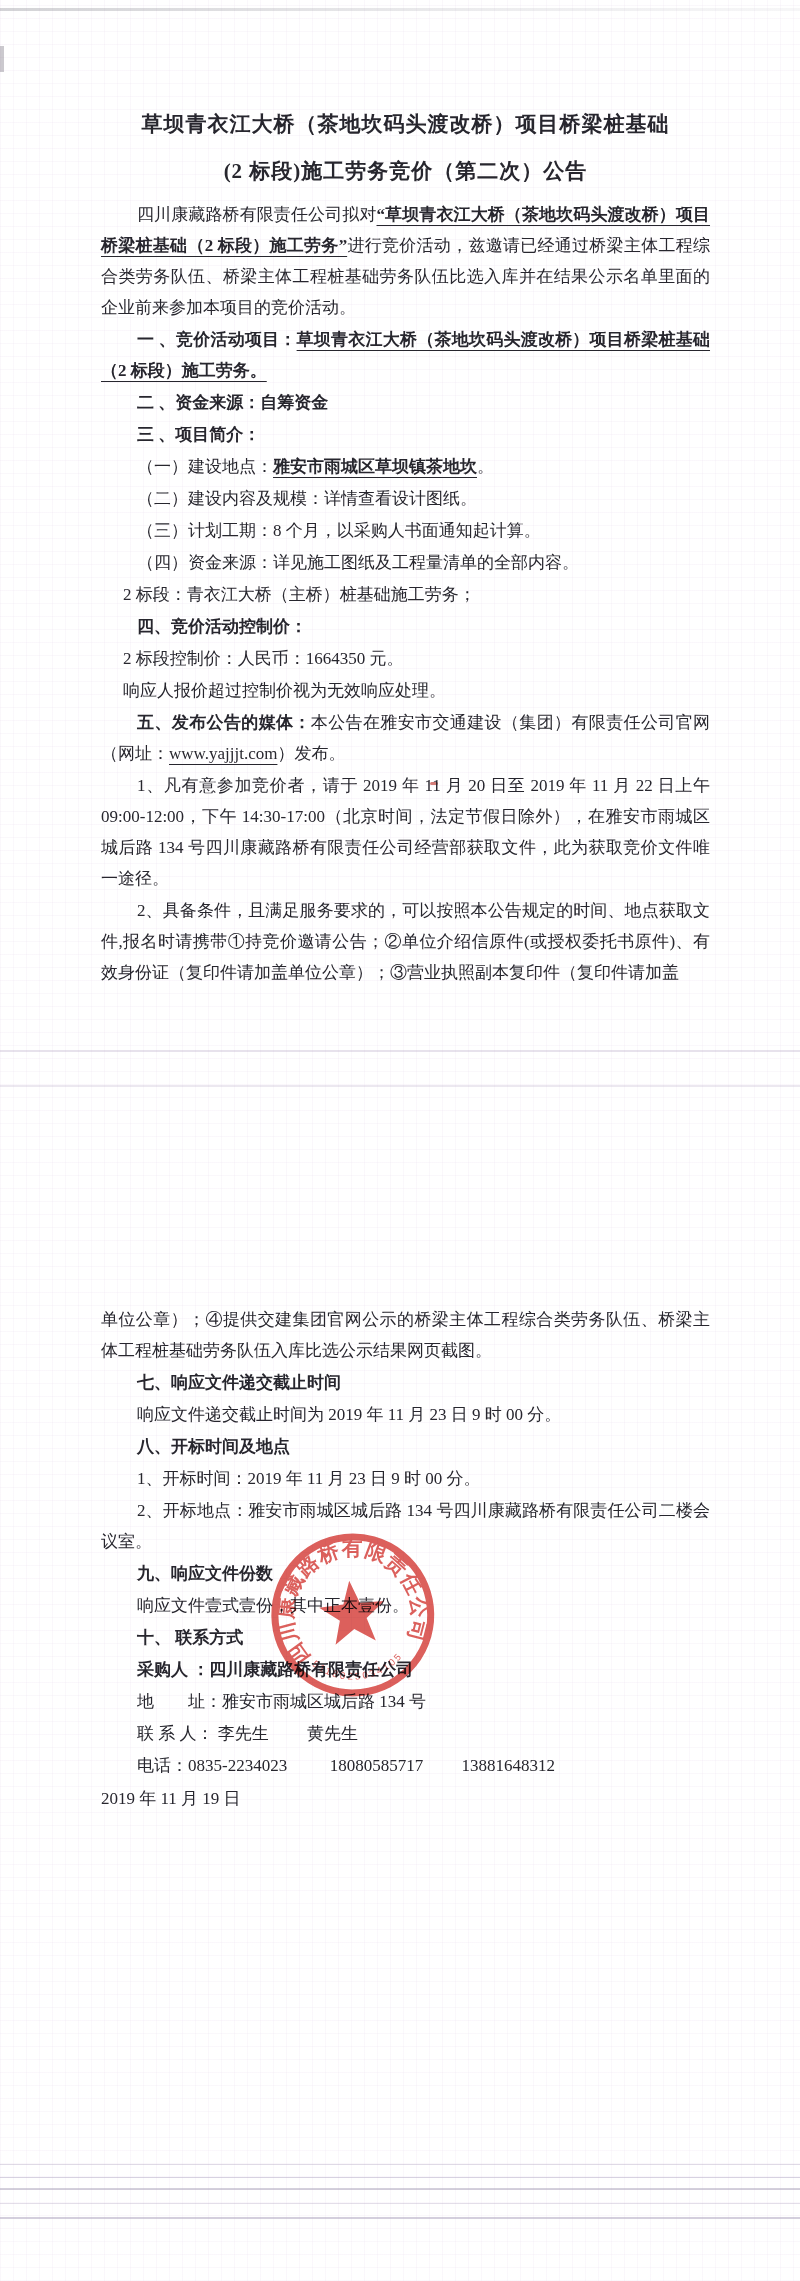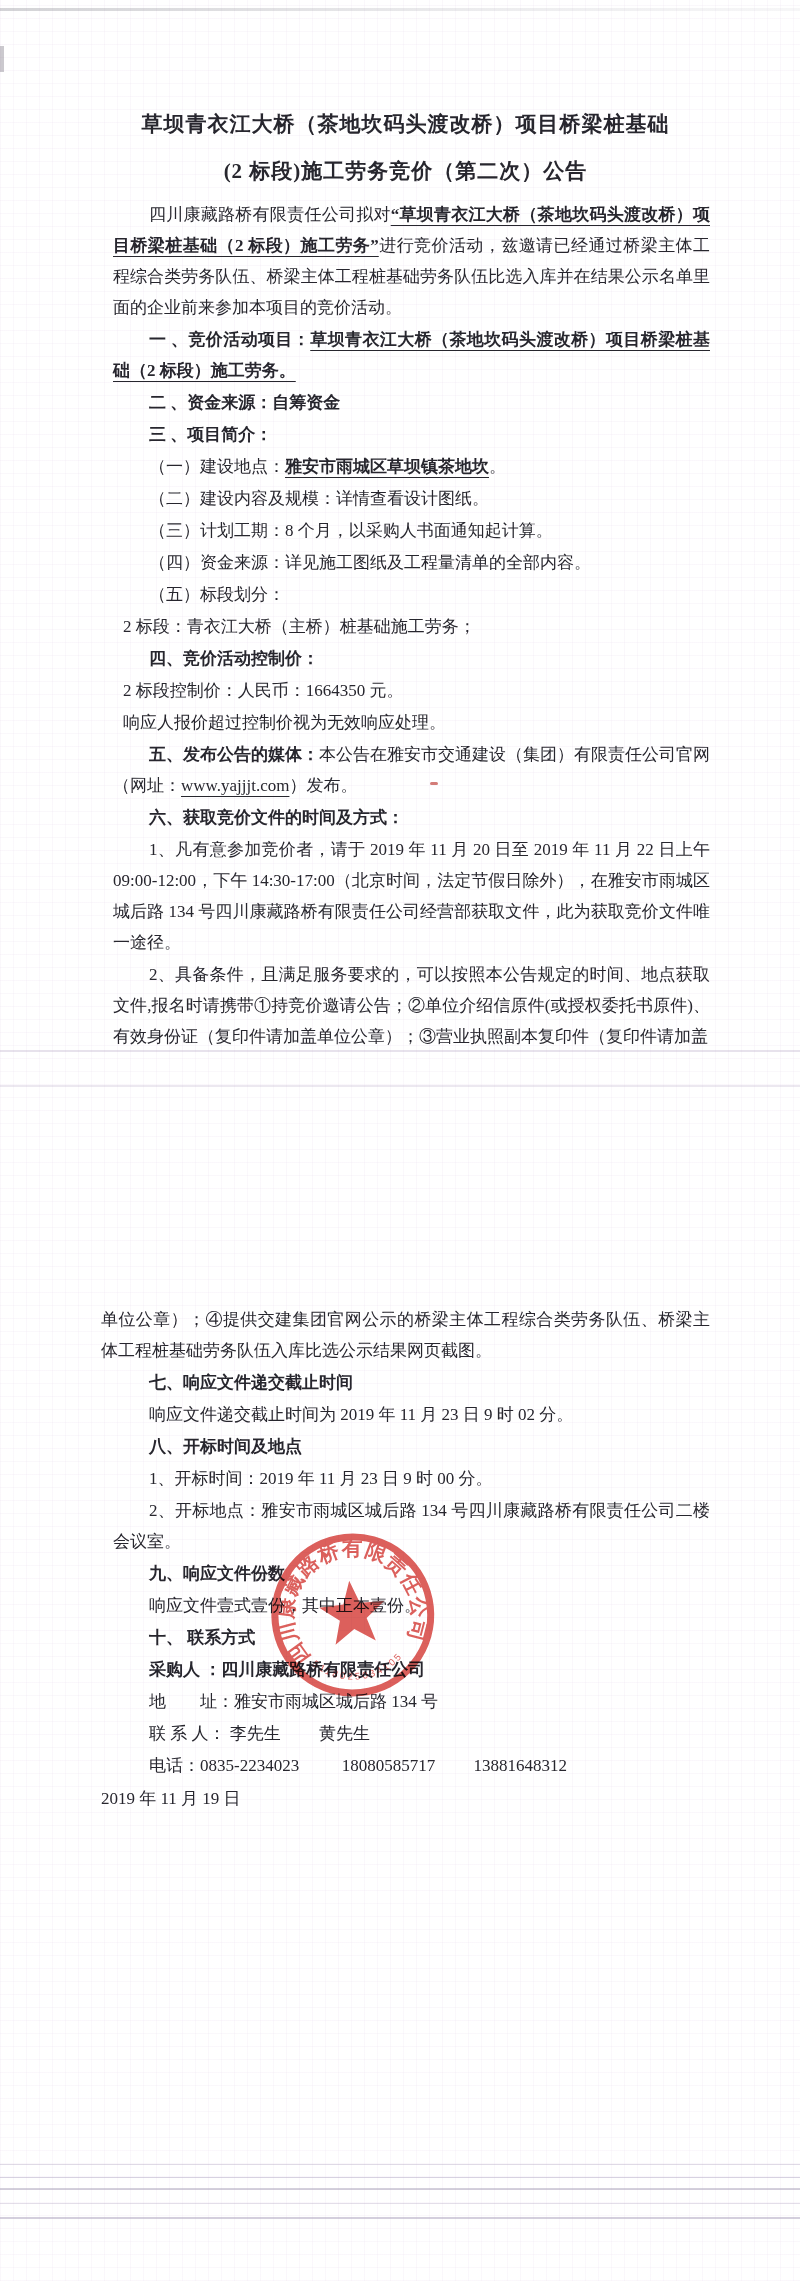--- a/index.html
+++ b/index.html
@@ -21,21 +21,21 @@
   .page-2{top:1300px;}
   .doc-title{
     font-size:21px;font-weight:bold;line-height:47px;
     text-align:center;letter-spacing:1px;margin:0;
   }
   .para{
     font-size:17px;line-height:31px;margin:1px 0 1px 0;
     text-align:justify;
   }
   .para:first-of-type{margin-top:4px;}
-  .ind-big{text-indent:36px;margin-left:12px;}
+  .ind-big{text-indent:36px;}
   .ind-small{text-indent:22px;}
   .ind-none{text-indent:0;}
   .b{font-weight:bold;}
   .u{text-decoration:underline;text-underline-offset:5px;text-decoration-thickness:1.4px;}
   .date-line{
     font-size:17px;line-height:31px;margin-top:2px;
     text-align:left;padding-right:77px;
   }
   
   .scan-line{position:absolute;left:0;width:800px;pointer-events:none;}
@@ -66,40 +66,38 @@
     </h1>
     <div>
         <p class="para ind-big"><span class="">四川康藏路桥有限责任公司拟对</span><span class="b u">“草坝青衣江大桥（茶地坎码头渡改桥）项目桥梁桩基础（2 标段）施工劳务”</span><span class="">进行竞价活动，兹邀请已经通过桥梁主体工程综合类劳务队伍、桥梁主体工程桩基础劳务队伍比选入库并在结果公示名单里面的企业前来参加本项目的竞价活动。</span></p>
         <p class="para ind-big"><span class="b ">一 、竞价活动项目：</span><span class="b u">草坝青衣江大桥（茶地坎码头渡改桥）项目桥梁桩基础（2 标段）施工劳务。</span></p>
         <p class="para ind-big"><span class="b ">二 、资金来源：自筹资金</span></p>
         <p class="para ind-big"><span class="b ">三 、项目简介：</span></p>
         <p class="para ind-big"><span class="">（一）建设地点：</span><span class="b u">雅安市雨城区草坝镇茶地坎</span><span class="">。</span></p>
         <p class="para ind-big"><span class="">（二）建设内容及规模：详情查看设计图纸。</span></p>
         <p class="para ind-big"><span class="">（三）计划工期：8 个月，以采购人书面通知起计算。</span></p>
         <p class="para ind-big"><span class="">（四）资金来源：详见施工图纸及工程量清单的全部内容。</span></p>
-        <p class="para ind-big"><span class="">（五）标段划分：</span></p>
         <p class="para ind-small"><span class="">2 标段：青衣江大桥（主桥）桩基础施工劳务；</span></p>
         <p class="para ind-big"><span class="b ">四、竞价活动控制价：</span></p>
         <p class="para ind-small"><span class="">2 标段控制价：人民币：1664350 元。</span></p>
         <p class="para ind-small"><span class="">响应人报价超过控制价视为无效响应处理。</span></p>
         <p class="para ind-big"><span class="b ">五、发布公告的媒体：</span><span class="">本公告在雅安市交通建设（集团）有限责任公司官网（网址：</span><span class="u">www.yajjjt.com</span><span class="">）发布。</span></p>
-        <p class="para ind-big"><span class="b ">六、获取竞价文件的时间及方式：</span></p>
         <p class="para ind-big"><span class="">1、凡有意参加竞价者，请于 2019 年 11 月 20 日至 2019 年 11 月 22 日上午 09:00-12:00，下午 14:30-17:00（北京时间，法定节假日除外），在雅安市雨城区城后路 134 号四川康藏路桥有限责任公司经营部获取文件，此为获取竞价文件唯一途径。</span></p>
         <p class="para ind-big"><span class="">2、具备条件，且满足服务要求的，可以按照本公告规定的时间、地点获取文件,报名时请携带①持竞价邀请公告；②单位介绍信原件(或授权委托书原件)、有效身份证（复印件请加盖单位公章）；③营业执照副本复印件（复印件请加盖</span></p>
       </div>
   </div>
 
   <div class="scan-line" style="top:1050px;height:2px;background:rgba(185,172,200,.35);"></div>
   <div class="scan-line" style="top:1085px;height:2px;background:rgba(185,172,200,.28);"></div>
 
   <div class="page page-2">
     <div>
         <p class="para ind-none"><span class="">单位公章）；④提供交建集团官网公示的桥梁主体工程综合类劳务队伍、桥梁主体工程桩基础劳务队伍入库比选公示结果网页截图。</span></p>
         <p class="para ind-big"><span class="b ">七、响应文件递交截止时间</span></p>
-        <p class="para ind-big"><span class="">响应文件递交截止时间为 2019 年 11 月 23 日 9 时 02 分。</span></p>
+        <p class="para ind-big"><span class="">响应文件递交截止时间为 2019 年 11 月 23 日 9 时 00 分。</span></p>
         <p class="para ind-big"><span class="b ">八、开标时间及地点</span></p>
         <p class="para ind-big"><span class="">1、开标时间：2019 年 11 月 23 日 9 时 00 分。</span></p>
         <p class="para ind-big"><span class="">2、开标地点：雅安市雨城区城后路 134 号四川康藏路桥有限责任公司二楼会议室。</span></p>
         <p class="para ind-big"><span class="b ">九、响应文件份数</span></p>
         <p class="para ind-big"><span class="">响应文件壹式壹份，其中正本壹份。</span></p>
         <p class="para ind-big"><span class="b ">十、 联系方式</span></p>
         <p class="para ind-big"><span class="b ">采购人 ：四川康藏路桥有限责任公司</span></p>
         <p class="para ind-big"><span class="">地　　址：雅安市雨城区城后路 134 号</span></p>
         <p class="para ind-big"><span class="">联 系 人：  李先生　　 黄先生</span></p>
         <p class="para ind-big"><span class="">电话：0835-2234023 　　 18080585717 　　13881648312</span></p>

